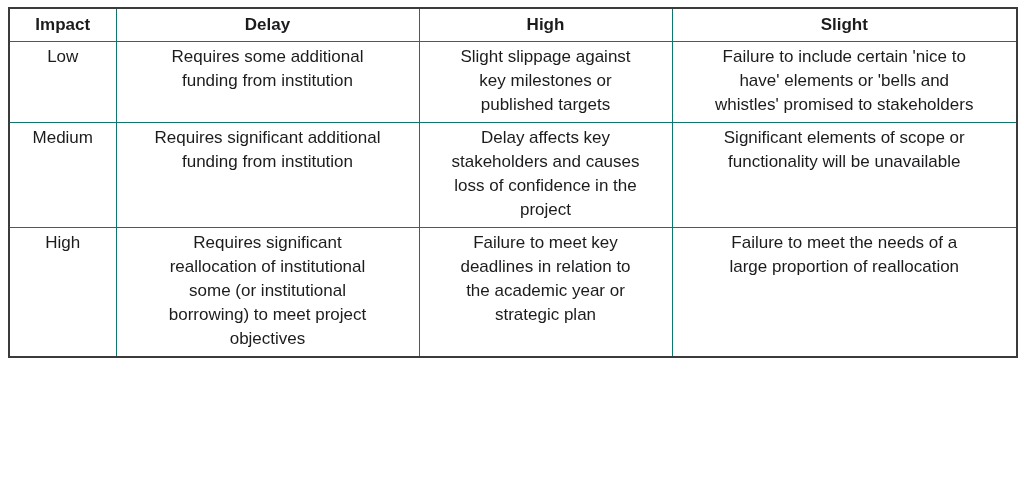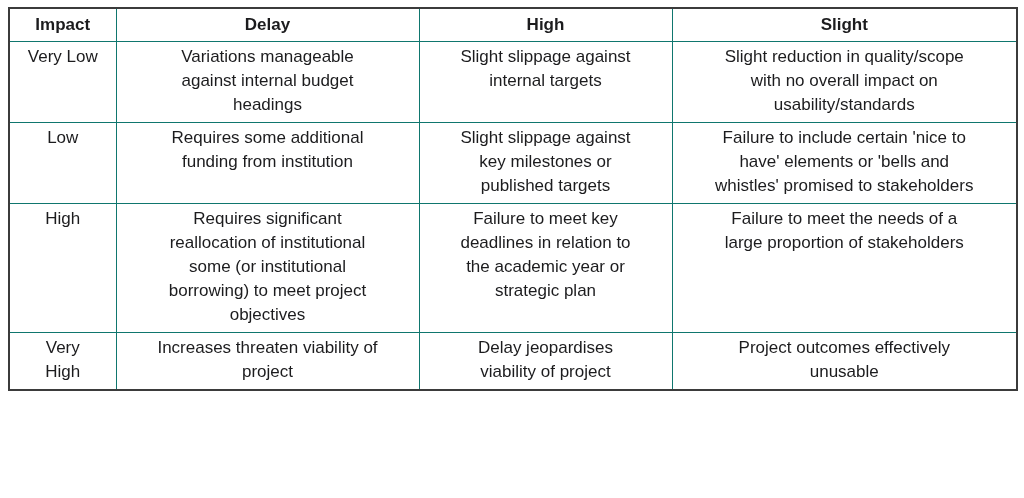--- a/index.html
+++ b/index.html
@@ -59,60 +59,50 @@
     <thead>
       <tr>
         <th>Impact</th>
         <th>Delay</th>
         <th>High</th>
         <th>Slight</th>
       </tr>
     </thead>
     <tbody>
       <tr>
-        <td>Very Low</td>
-        <td>Variations manageable
-against internal budget
-headings</td>
-        <td>Slight slippage against
-internal targets</td>
-        <td>Slight reduction in quality/scope
-with no overall impact on
-usability/standards</td>
-      </tr>
-      <tr>
         <td>Low</td>
         <td>Requires some additional
 funding from institution</td>
         <td>Slight slippage against
 key milestones or
 published targets</td>
         <td>Failure to include certain 'nice to
 have' elements or 'bells and
 whistles' promised to stakeholders</td>
+      </tr>
+      <tr>
+        <td>Medium</td>
+        <td>Requires significant additional
+funding from institution</td>
+        <td>Delay affects key
+stakeholders and causes
+loss of confidence in the
+project</td>
+        <td>Significant elements of scope or
+functionality will be unavailable</td>
       </tr>
       <tr>
         <td>High</td>
         <td>Requires significant
 reallocation of institutional
 some (or institutional
 borrowing) to meet project
 objectives</td>
         <td>Failure to meet key
 deadlines in relation to
 the academic year or
 strategic plan</td>
         <td>Failure to meet the needs of a
-large proportion of stakeholders</td>
-      </tr>
-      <tr>
-        <td>Very
-High</td>
-        <td>Increases threaten viability of
-project</td>
-        <td>Delay jeopardises
-viability of project</td>
-        <td>Project outcomes effectively
-unusable</td>
+large proportion of reallocation</td>
       </tr>
     </tbody>
   </table>
 </div>
 
 </body></html>

